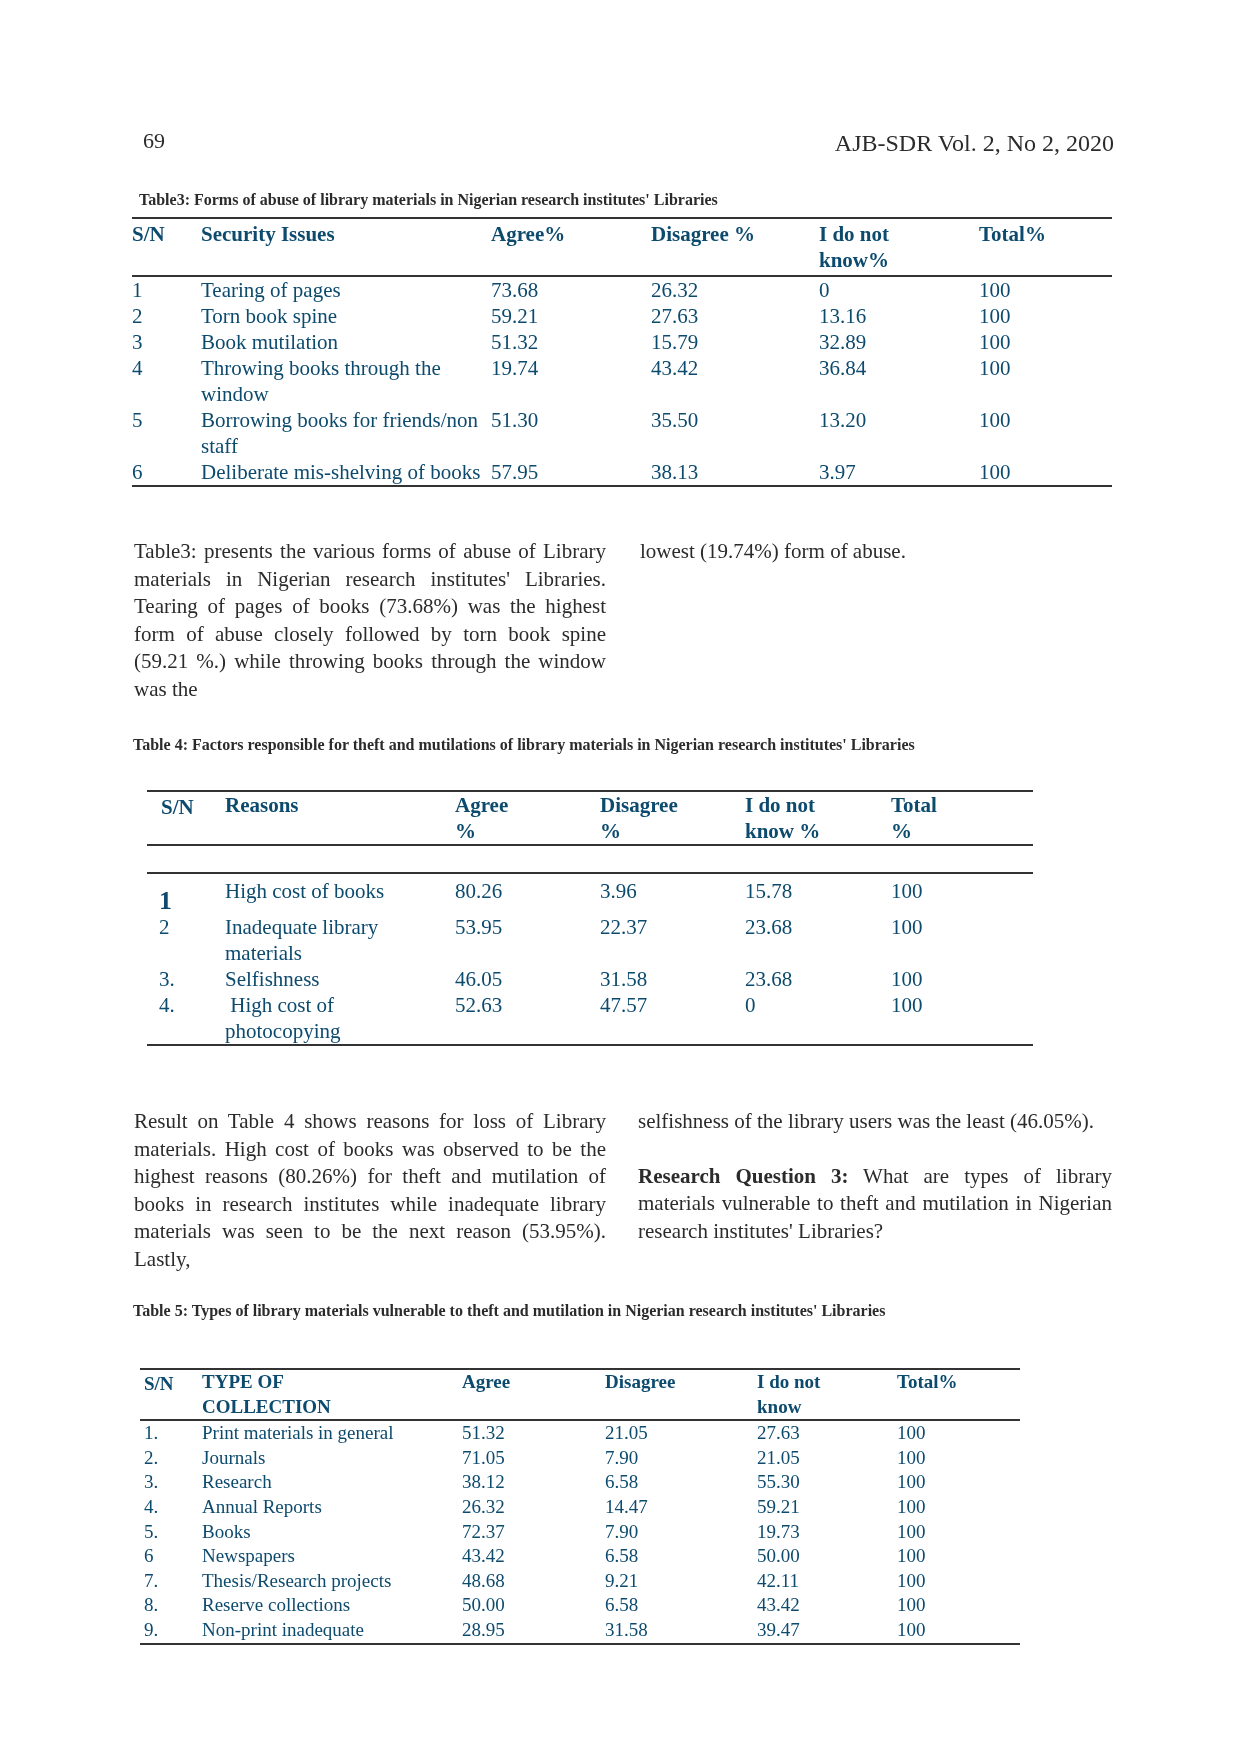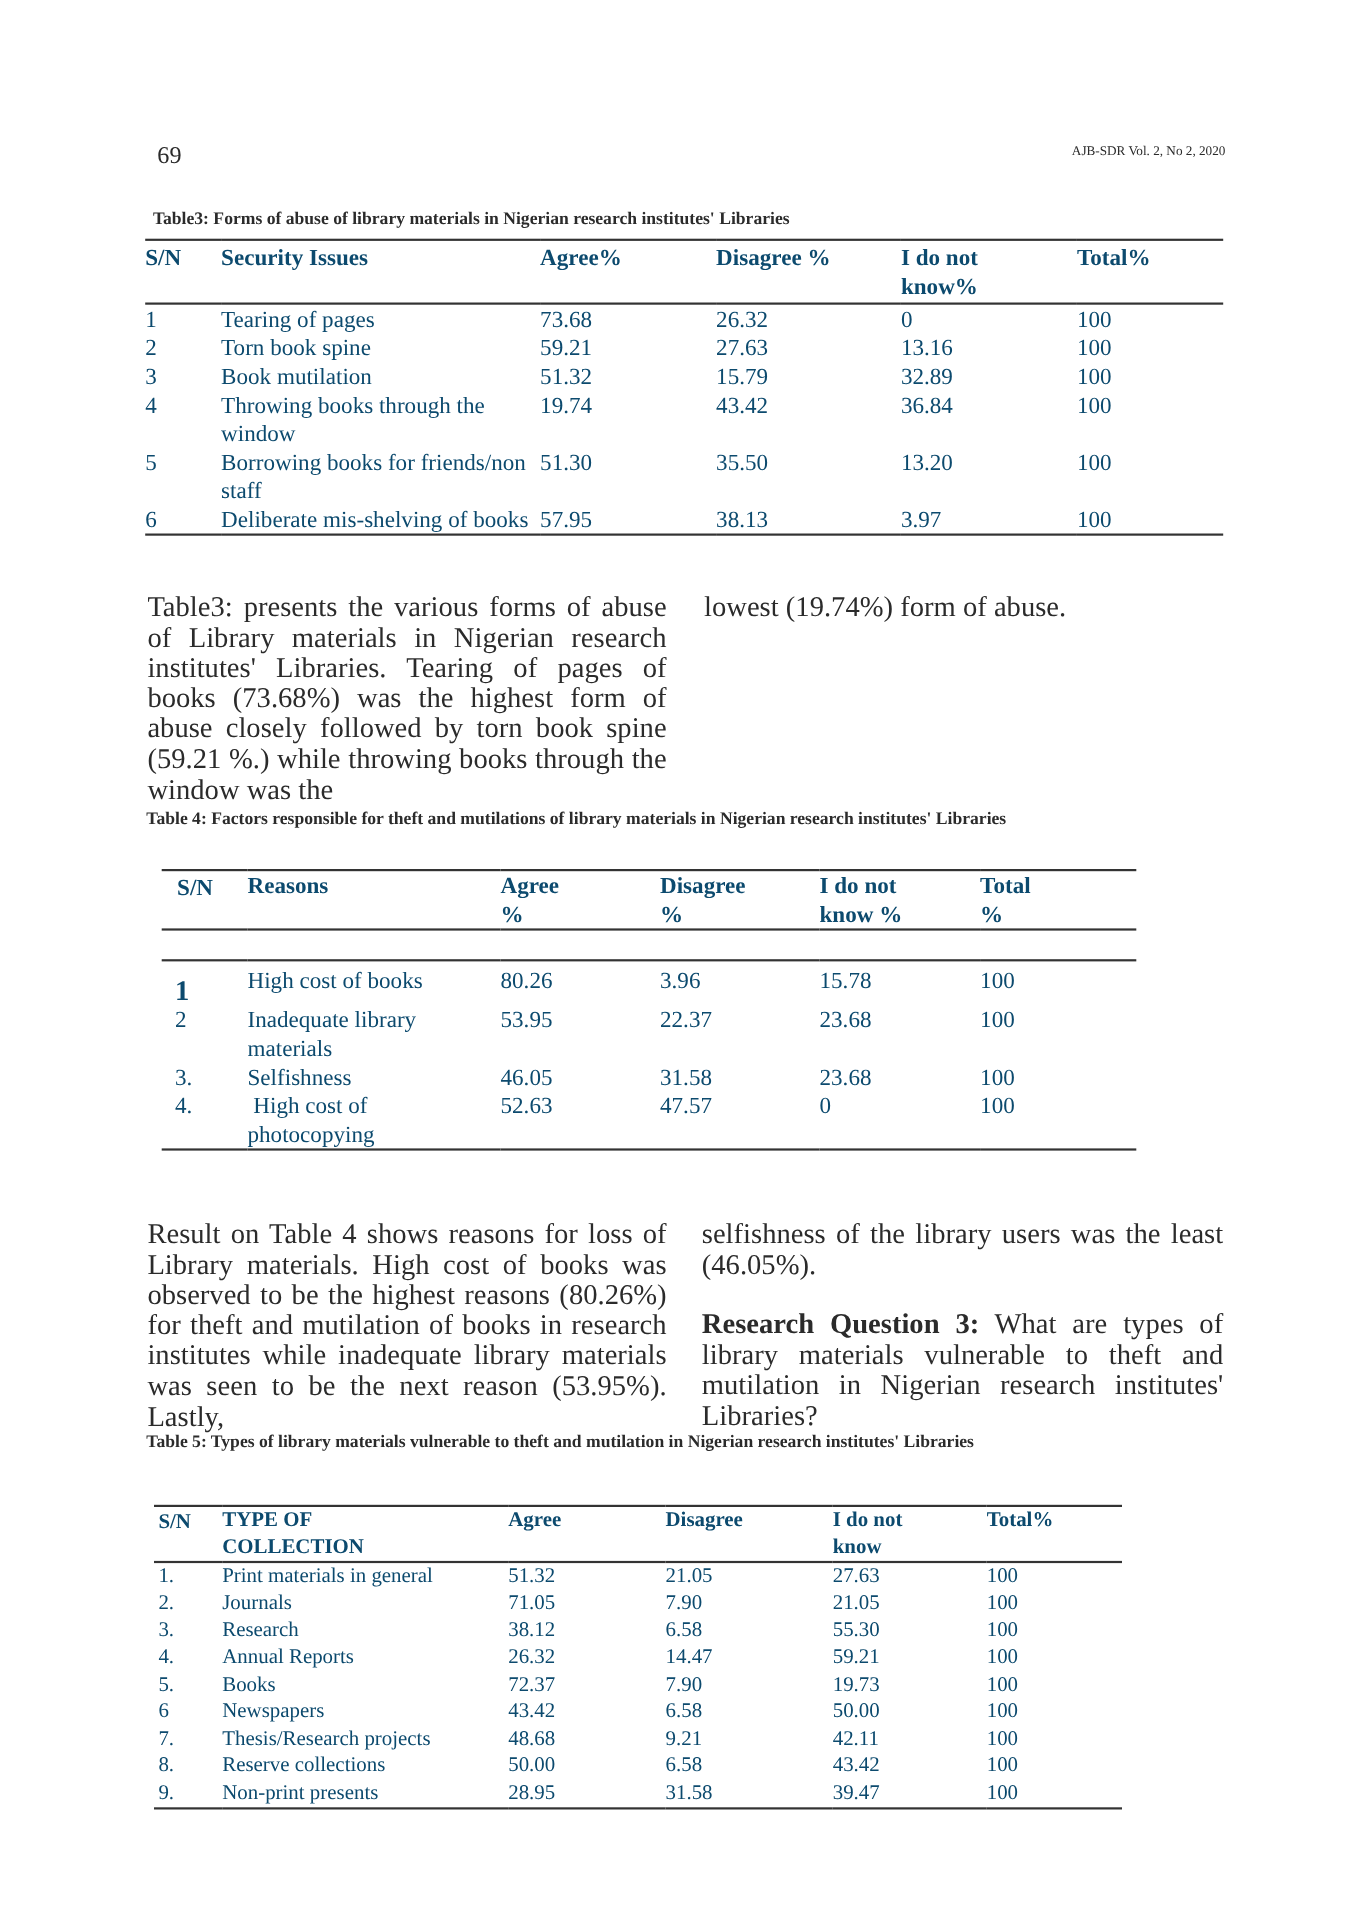--- a/index.html
+++ b/index.html
@@ -2,30 +2,30 @@
 <html><head>
 <meta charset="utf-8">
 <style>
   html, body { margin: 0; padding: 0; background: #ffffff; }
   body {
     width: 1241px; height: 1754px; position: relative; overflow: hidden;
     font-family: "Liberation Serif", serif; color: #2b2b2b;
   }
   .abs { position: absolute; }
   .page-num { left: 143px; top: 128px; font-size: 22px; }
-  .journal { right: 127px; top: 130px; font-size: 12px; }
+  .journal { right: 127px; top: 130px; font-size: 24px; }
   .caption { font-weight: bold; font-size: 16px; line-height: 28px; color: #2b2b2b; }
   table { border-collapse: collapse; font-size: 21px; color: #0c4a6e; }
   td, th { text-align: left; vertical-align: top; padding: 0; font-weight: normal; line-height: 26px; }
   th { font-weight: bold; }
   .t3 { left: 132px; top: 217px; width: 980px; }
   .t3 thead tr { border-top: 2px solid #333; border-bottom: 2px solid #333; }
   .t3 tbody tr:last-child { border-bottom: 2px solid #333; }
   .t3 th { padding-top: 2px; padding-bottom: 2px; }
-  .para { font-size: 26px; line-height: 27.6px; text-align: justify; }
+  .para { font-size: 21px; line-height: 27.6px; text-align: justify; }
   .col-left { left: 134px; top: 538px; width: 472px; }
   .col-right { left: 640px; top: 538px; width: 472px; }
   .t4 { left: 147px; top: 790px; width: 886px; }
   .t4 thead tr { border-top: 2px solid #333; border-bottom: 2px solid #333; }
   .t4 .spacer td { height: 26px; border-bottom: 2px solid #333; }
   .t4 tbody tr.last { border-bottom: 2px solid #333; }
   .t5 { left: 140px; top: 1368px; width: 880px; font-size: 19px; }
   .t5 td, .t5 th { line-height: 24.6px; }
   .t5 thead tr { border-top: 2px solid #333; border-bottom: 2px solid #333; }
   .t5 tbody tr:last-child { border-bottom: 2px solid #333; }
@@ -269,20 +269,20 @@
     <tr>
         <td style="padding-left:4px;">8.</td>
         <td>Reserve collections</td>
         <td>50.00</td>
         <td>6.58</td>
         <td>43.42</td>
         <td>100</td>
       </tr>
     <tr>
         <td style="padding-left:4px;">9.</td>
-        <td>Non-print presents</td>
+        <td>Non-print inadequate</td>
         <td>28.95</td>
         <td>31.58</td>
         <td>39.47</td>
         <td>100</td>
       </tr>
   </tbody>
 </table>
 
 </body></html>

